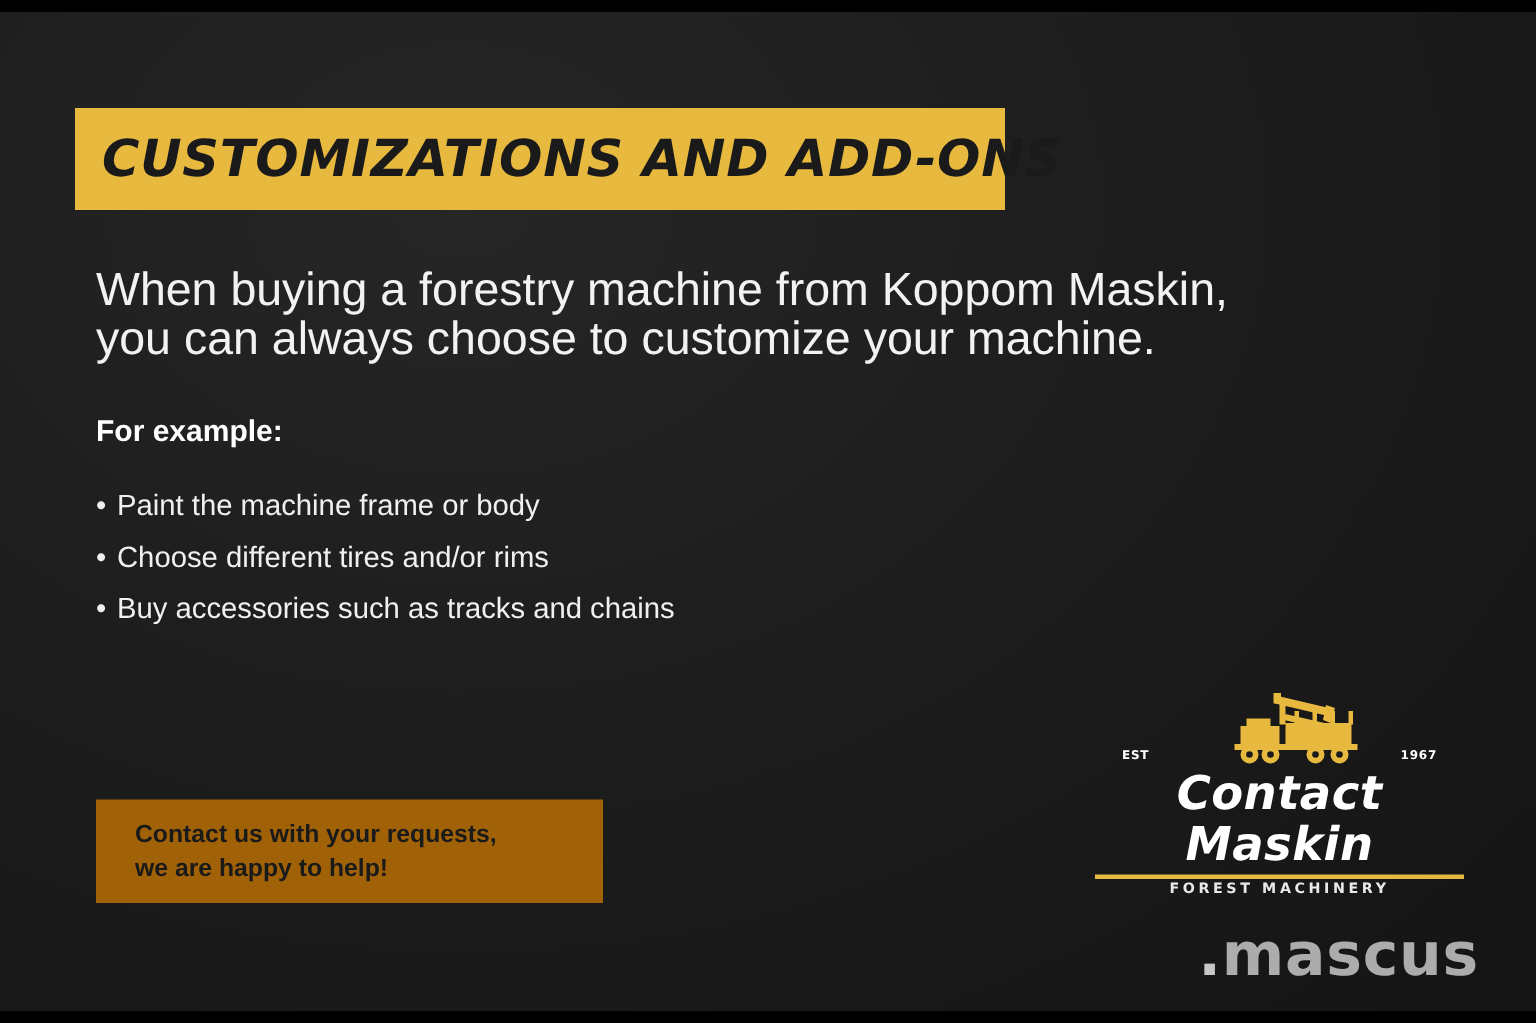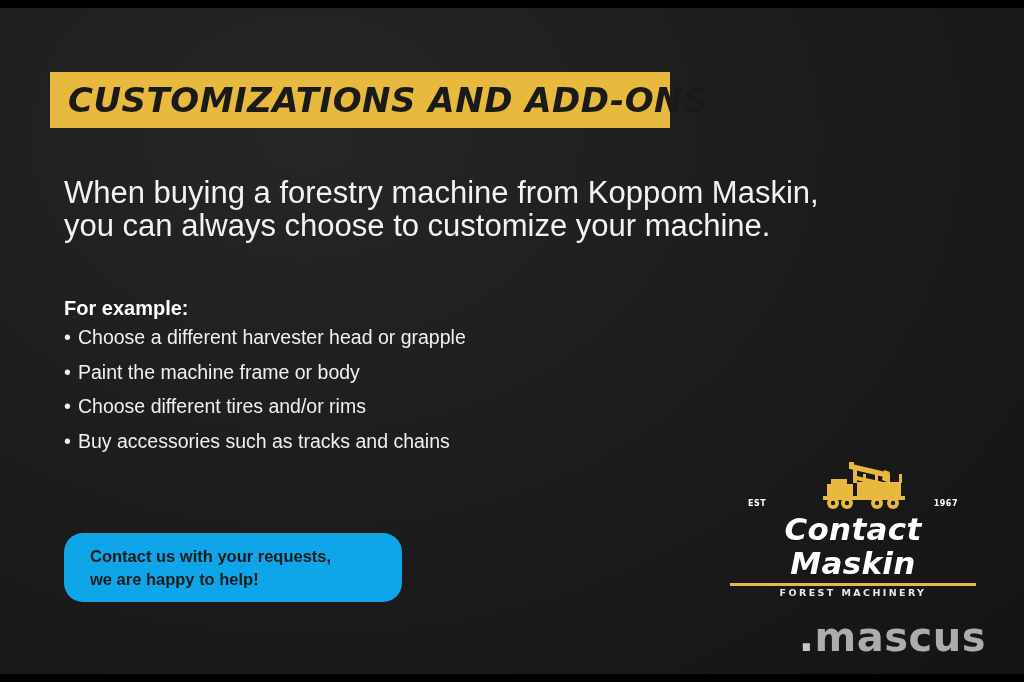--- a/index.html
+++ b/index.html
@@ -39,21 +39,21 @@
   .content {
     position: absolute;
     inset: 0;
   }
 
   .title-band {
     position: absolute;
     left: 50px;
     top: 72px;
     width: 620px;
-    height: 56px;
+    height: 68px;
     background: #e8b93f;
     display: flex;
     align-items: center;
     padding-left: 18px;
     box-sizing: border-box;
   }
   .title-band .title {
     font-family: "DejaVu Sans", sans-serif;
     font-size: 34px;
     font-weight: bold;
@@ -75,21 +75,20 @@
   }
   .intro div { white-space: nowrap; }
 
   .example-label {
     position: absolute;
     left: 64px;
     top: 277px;
     color: #ffffff;
     font-size: 20px;
     font-weight: bold;
-    margin-top: 20px;
   }
 
   .bullets {
     position: absolute;
     left: 64px;
     top: 320px;
     width: 850px;
     list-style: none;
     margin: 0;
     padding: 0;
@@ -105,24 +104,23 @@
     width: 14px;
     color: #f0f0f0;
   }
 
   .cta {
     position: absolute;
     left: 64px;
     top: 533px;
     width: 338px;
     height: 69px;
-    background: #0ea5e9;
+    background: #a16207;
     box-sizing: border-box;
     padding: 12px 0 0 26px;
-    border-radius: 19px;
   }
   .cta .cta-line {
     color: #1a1a1a;
     font-size: 16.5px;
     font-weight: bold;
     line-height: 23px;
     white-space: nowrap;
   }
 
   
@@ -201,21 +199,20 @@
     </div>
 
     <div class="intro">
       <div>When buying a forestry machine from Koppom Maskin,</div>
       <div>you can always choose to customize your machine.</div>
     </div>
 
     <div class="example-label">For example:</div>
 
     <ul class="bullets">
-      <li><span class="dot">•</span><span>Choose a different harvester head or grapple</span></li>
       <li><span class="dot">•</span><span>Paint the machine frame or body</span></li>
       <li><span class="dot">•</span><span>Choose different tires and/or rims</span></li>
       <li><span class="dot">•</span><span>Buy accessories such as tracks and chains</span></li>
     </ul>
 
     <div class="cta">
       <div class="cta-line">Contact us with your requests,</div>
       <div class="cta-line">we are happy to help!</div>
     </div>
 

